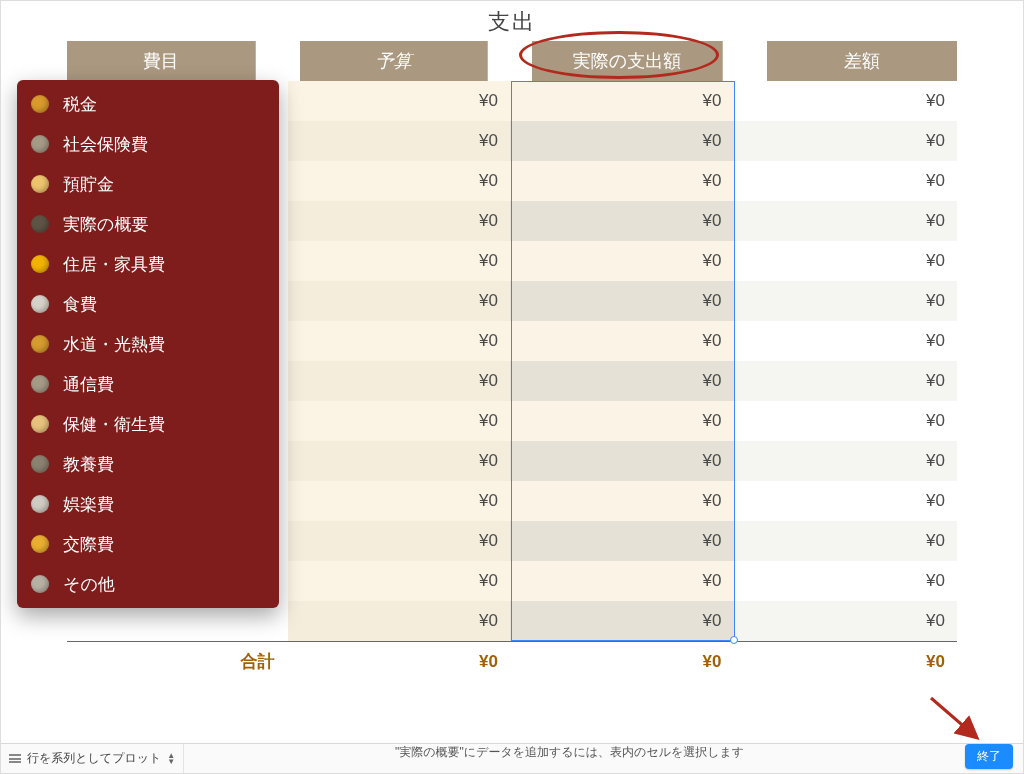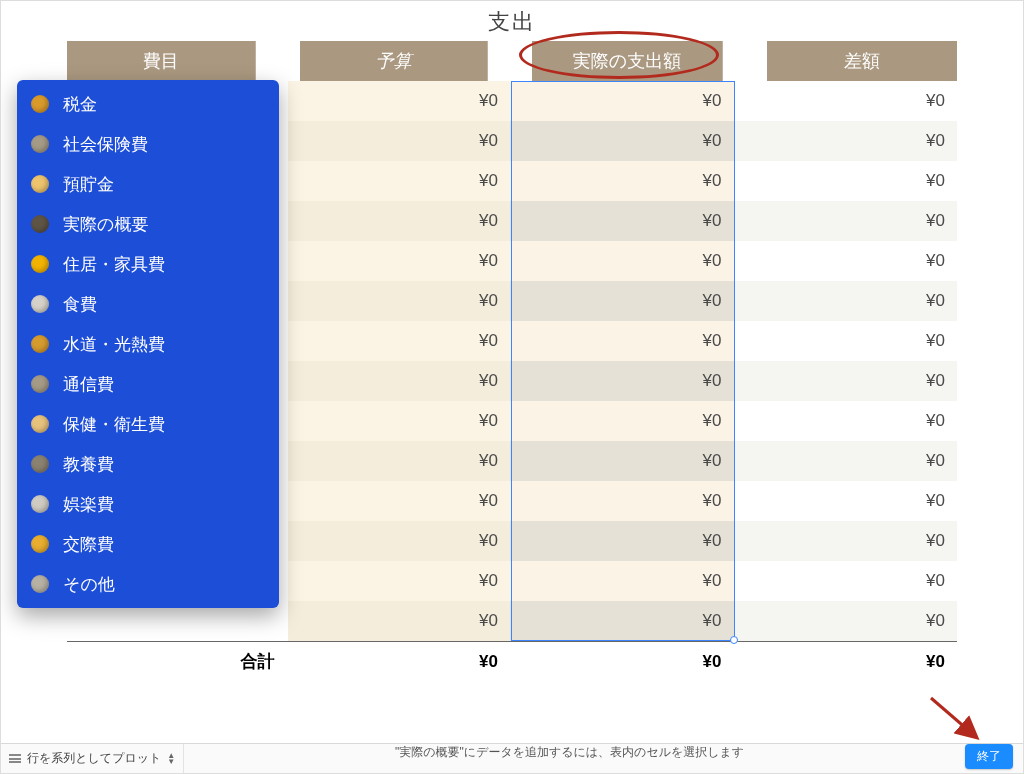--- a/index.html
+++ b/index.html
@@ -37,32 +37,32 @@
   .row .cell.c3 { background: #ffffff; }
   .row.alt .cell.c3 { background: #f5f5f2; }
   .cell.c1, .cell.c2, .cell.c3 { color: #4a4a4a; font-variant-numeric: tabular-nums; }
 
   
   .cat-panel {
     position: absolute;
     top: 79px; 
     left: 16px;
     width: 262px;
-    background: #1d4ed8;
+    background: #7f1d1d;
     border-radius: 6px;
     box-shadow: 0 8px 22px rgba(0,0,0,.35);
     padding: 4px 0;
     z-index: 20;
   }
   .cat-item { display: flex; align-items: center; height: 40px; padding: 0 14px; color: #fff; font-size: 17px; }
   .swatch { width: 18px; height: 18px; border-radius: 50%; margin-right: 14px; flex: 0 0 18px; box-shadow: inset -2px -2px 4px rgba(0,0,0,.25); }
 
   
   .total-row { display: flex; height: 40px; border-top: 1px solid #676767; }
-  .total-row .cell { font-weight: 600; color: #000000; }
+  .total-row .cell { font-weight: 600; color: #a16207; }
   .total-row .cell.c0 { justify-content: flex-end; padding-right: 14px; }
   .total-row .cell.c1,
   .total-row .cell.c2,
   .total-row .cell.c3 { background: #fff; }
 
   
   .col-select {
     position: absolute;
     border: 1.5px solid #3b86ff;
     pointer-events: none;

